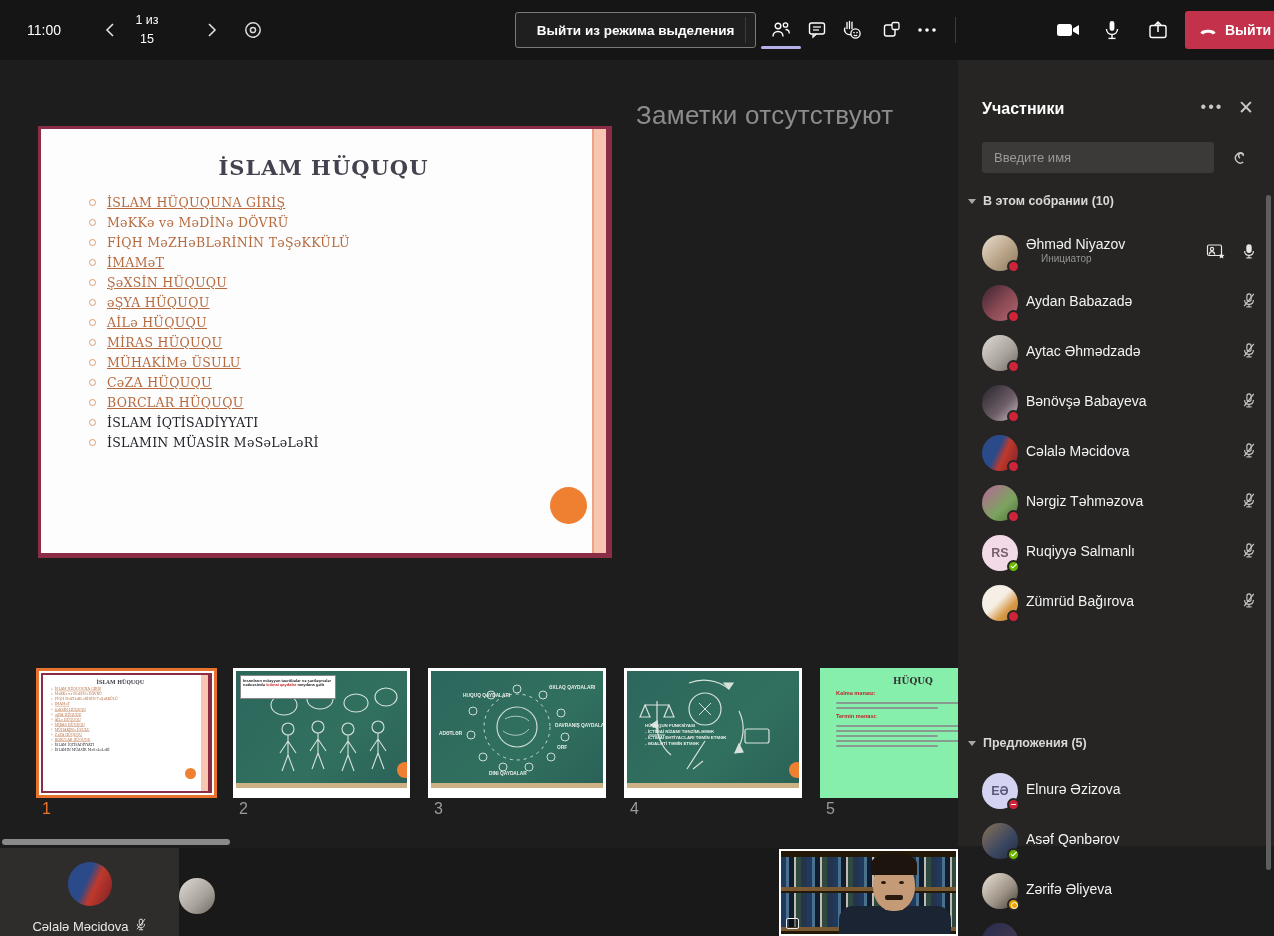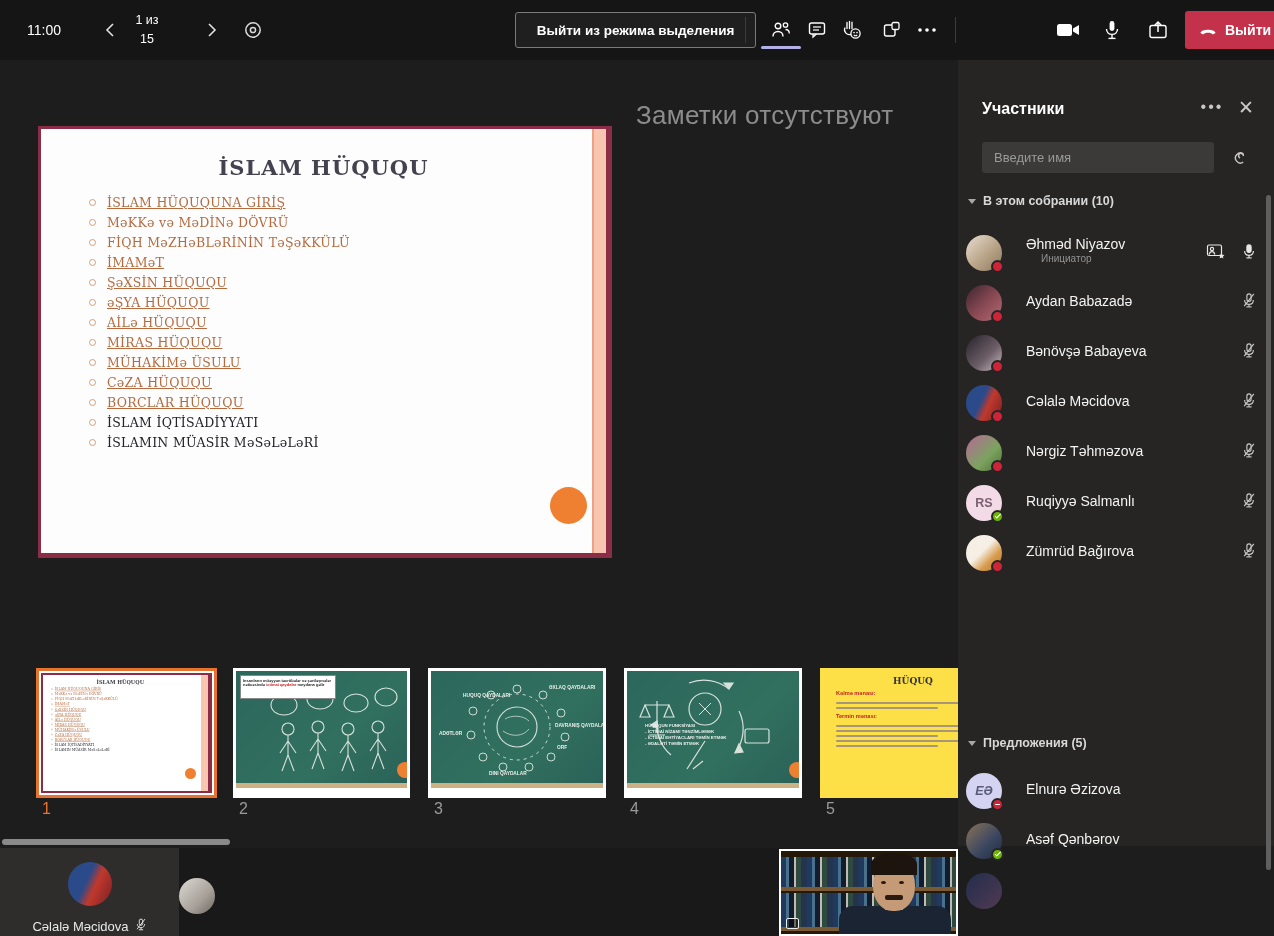--- a/index.html
+++ b/index.html
@@ -53,21 +53,21 @@
   .m-text.dark { color:#22222a; }
   .mini-dot { position:absolute; right:12px; bottom:12px; width:11px; height:11px; border-radius:50%; background:#ef8032; }
 
   .caption-box { position:absolute; left:4px; top:4px; width:96px; background:#fff; border:1px solid #888; padding:2px; z-index:2; }
   .caption-txt { display:block; font-size:8px; line-height:1.15; transform:scale(0.5); transform-origin:0 0; width:200%; color:#222; font-weight:700; }
   .caption-txt .red { color:#c22; }
   .chalk-label { position:absolute; font-size:8px; font-weight:700; color:#e9efe9; transform:scale(0.6); transform-origin:0 0; white-space:nowrap; }
   .t4-lines { position:absolute; right:4px; top:52px; width:150px; }
   .t4-lines .chalk-label { position:static; display:block; transform:scale(0.55); margin-bottom:-3px; }
 
-  .t5-slide { position:absolute; inset:0; background:#fde047; overflow:hidden;padding-left:8px; }
+  .t5-slide { position:absolute; inset:0; background:#86efac; overflow:hidden;padding-left:8px; }
   .t5-title { text-align:center; margin-top:8px; font-family:"DejaVu Serif",serif; font-weight:700; font-size:9px; color:#333; }
   .t5-red { font-size:8px; transform:scale(0.7); transform-origin:0 0; color:#c0202a; font-weight:700; margin-left:8px; margin-top:4px; }
   .t5-bar { height:2px; background:#8a7f88; margin:3px 8px 0 8px; border-radius:1px; opacity:0.75; }
   .t5-bar.short { width:60%; }
 
   
   .hscroll { position:absolute; left:2px; top:839px; width:228px; height:6px; border-radius:3px; background:#8a8a8a; z-index:6; cursor:pointer; }
   .bottombar { position:absolute; left:0; top:848px; width:958px; height:88px; background:#191919; }
   .overflow-chip { position:absolute; left:95px; top:30px; width:36px; height:36px; border-radius:50%; background:#4f52b2; display:flex; align-items:center; justify-content:center; font-size:13px; font-weight:700; cursor:pointer; }
   .stray-avatar { position:absolute; left:179px; top:30px; width:36px; height:36px; border-radius:50%; }
@@ -92,21 +92,21 @@
   .panel-title { position:absolute; left:24px; top:40px; font-size:16px; font-weight:700; color:#fff; }
   .panel-more { position:absolute; left:240px; top:38px; width:28px; height:24px; color:#c8c8c8; font-size:16px; letter-spacing:2px; text-align:center; cursor:pointer; }
   .panel-close { position:absolute; left:276px; top:36px; width:24px; height:24px; color:#c8c8c8; font-size:19px; text-align:center; line-height:24px; cursor:pointer; }
   .search { position:absolute; left:24px; top:82px; width:232px; height:31px; background:#3b3a39; border:none; border-radius:3px; color:#ddd; font-size:13px; padding:0 12px; font-family:"Liberation Sans",sans-serif; }
   .search::placeholder { color:#9a9a9a; }
   .link-ico { position:absolute; left:270px; top:87px; width:22px; height:22px; cursor:pointer; }
   .sec-head { position:absolute; left:10px; display:flex; align-items:center; gap:7px; font-size:12.5px; font-weight:700; color:#d8d8d8; cursor:pointer; }
   .tri { width:0; height:0; border-left:4px solid transparent; border-right:4px solid transparent; border-top:5px solid #a8a8a8; }
   .plist { position:absolute; left:0; width:316px; }
   .p-row { position:relative; height:50px; cursor:pointer; }
-  .p-avatar { position:absolute; left:8px; top:7px; width:36px; height:36px; border-radius:50%; background:#555; }
+  .p-avatar { position:absolute; left:24px; top:7px; width:36px; height:36px; border-radius:50%; background:#555; }
   .p-avatar .init { position:absolute; inset:0; display:flex; align-items:center; justify-content:center; font-size:12.5px; font-weight:700; }
   .badge { position:absolute; right:-2px; bottom:-2px; width:13px; height:13px; border-radius:50%; border:2px solid #262524; background:#cf2438; }
   .badge.st-available { background:#6bb700; }
   .badge.st-available::after { content:""; position:absolute; left:2px; top:2.2px; width:4.5px; height:2.2px; border-left:1.4px solid #fff; border-bottom:1.4px solid #fff; transform:rotate(-45deg); }
   .badge.st-away { background:#eaa300; }
   .badge.st-away::after { content:""; position:absolute; left:2px; top:2px; width:5px; height:5px; border:1.2px solid #fff; border-radius:50%; }
   .badge.st-dnd { background:#cf2438; }
   .badge.st-dnd::after { content:""; position:absolute; left:2px; top:3.8px; width:5px; height:1.6px; background:#fff; border-radius:1px; }
   .p-name { position:absolute; left:68px; top:15px; font-size:14px; color:#f3f3f3; white-space:nowrap; }
   .p-row.has-sub .p-name { top:8px; }
@@ -119,21 +119,21 @@
   .av-ahmad   { background:linear-gradient(135deg,#e9ded0,#b9a488 55%,#8c7a5e); }
   .av-aydan   { background:linear-gradient(135deg,#3a2530,#8c4a55 55%,#b06a75); }
   .av-aytac   { background:linear-gradient(135deg,#dedad4,#a8a29b 60%,#6e6862); }
   .av-banovsa { background:linear-gradient(135deg,#25222a,#6e5f68 60%,#cdbfc6); }
   .av-calala  { background:linear-gradient(115deg,#2a4a8a 42%,#c0392b 60%,#7a1f28); }
   .av-ilaha   { background:linear-gradient(135deg,#5d7d4e,#c795b8 60%,#8f5e86); }
   .av-nargiz  { background:linear-gradient(135deg,#b8679a,#7ca35f 60%,#50703a); }
   .av-rs      { background:#f2dbe6; color:#7b5e70; }
   .av-sadaqat { background:linear-gradient(135deg,#efe9e2,#7a6458 55%,#2e2420); }
   .av-zumrud  { background:linear-gradient(135deg,#f5efe6 45%,#d89a4a 70%,#b5762f); }
-  .av-ea      { background:#d4d4f2; color:#5a5a7a;font-style:italic; }
+  .av-ea      { background:#d4d4f2; color:#5a5a7a; }
   .av-asaf    { background:linear-gradient(135deg,#8a7358,#3a4660 60%,#222c40); }
   .av-zarifa  { background:linear-gradient(135deg,#ece4d8,#9a8f82 60%,#3f3a35); }
   .av-partial { background:linear-gradient(135deg,#232d4c,#503a52); }
 </style>
 </head>
 <body>
 
 <div id="app">
 
   <div class="topbar">
@@ -642,20 +642,42 @@
                   <path d="M3,8.5c0,3 2.2,5 5,5s5,-2 5,-5"></path>
                   <line x1="8" y1="13.5" x2="8" y2="16"></line>
                   <line x1="5" y1="16.3" x2="11" y2="16.3"></line>
                   <line x1="2.5" y1="15.5" x2="13.5" y2="1.5"></line>
                 </g>
               </svg>
             </span>
           </div>
         </div>
 
+        <div class="p-row">
+          <div class="p-avatar av-aytac">
+            <span class="init"></span>
+            <span class="badge st-busy"></span>
+          </div>
+          <div class="p-name">Aytac Əhmədzadə</div>
+
+          <div class="p-icons">
+
+            <span>
+              <svg width="14" height="17" viewBox="0 0 16 18">
+                <g stroke="#c8c8c8" stroke-width="1.3" fill="none">
+                  <rect x="5.6" y="1.5" width="4.8" height="8.5" rx="2.4"></rect>
+                  <path d="M3,8.5c0,3 2.2,5 5,5s5,-2 5,-5"></path>
+                  <line x1="8" y1="13.5" x2="8" y2="16"></line>
+                  <line x1="5" y1="16.3" x2="11" y2="16.3"></line>
+                  <line x1="2.5" y1="15.5" x2="13.5" y2="1.5"></line>
+                </g>
+              </svg>
+            </span>
+          </div>
+        </div>
 
         <div class="p-row">
           <div class="p-avatar av-banovsa">
             <span class="init"></span>
             <span class="badge st-busy"></span>
           </div>
           <div class="p-name">Bənövşə Babayeva</div>
 
           <div class="p-icons">
 
@@ -784,20 +806,27 @@
         </div>
 
         <div class="p-row">
           <div class="p-avatar av-asaf">
             <span class="init"></span>
             <span class="badge st-available"></span>
           </div>
           <div class="p-name">Asəf Qənbərov</div>
         </div>
 
+        <div class="p-row">
+          <div class="p-avatar av-zarifa">
+            <span class="init"></span>
+            <span class="badge st-away"></span>
+          </div>
+          <div class="p-name">Zərifə Əliyeva</div>
+        </div>
 
         <div class="p-row">
           <div class="p-avatar av-partial">
             <span class="init"></span>
 
           </div>
           <div class="p-name"></div>
         </div>
       </div>
 

